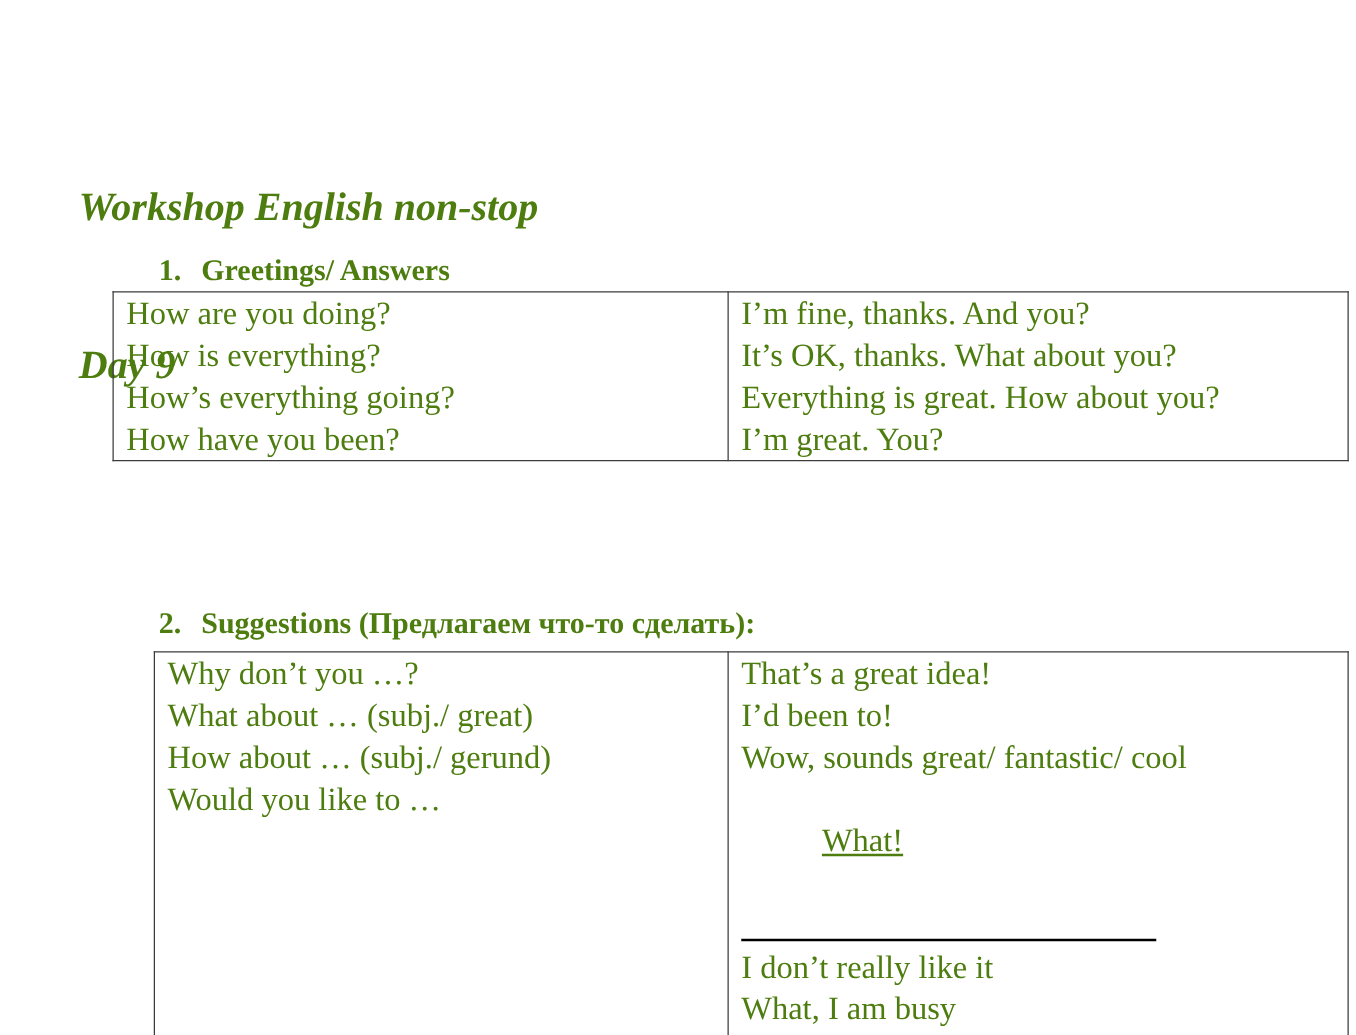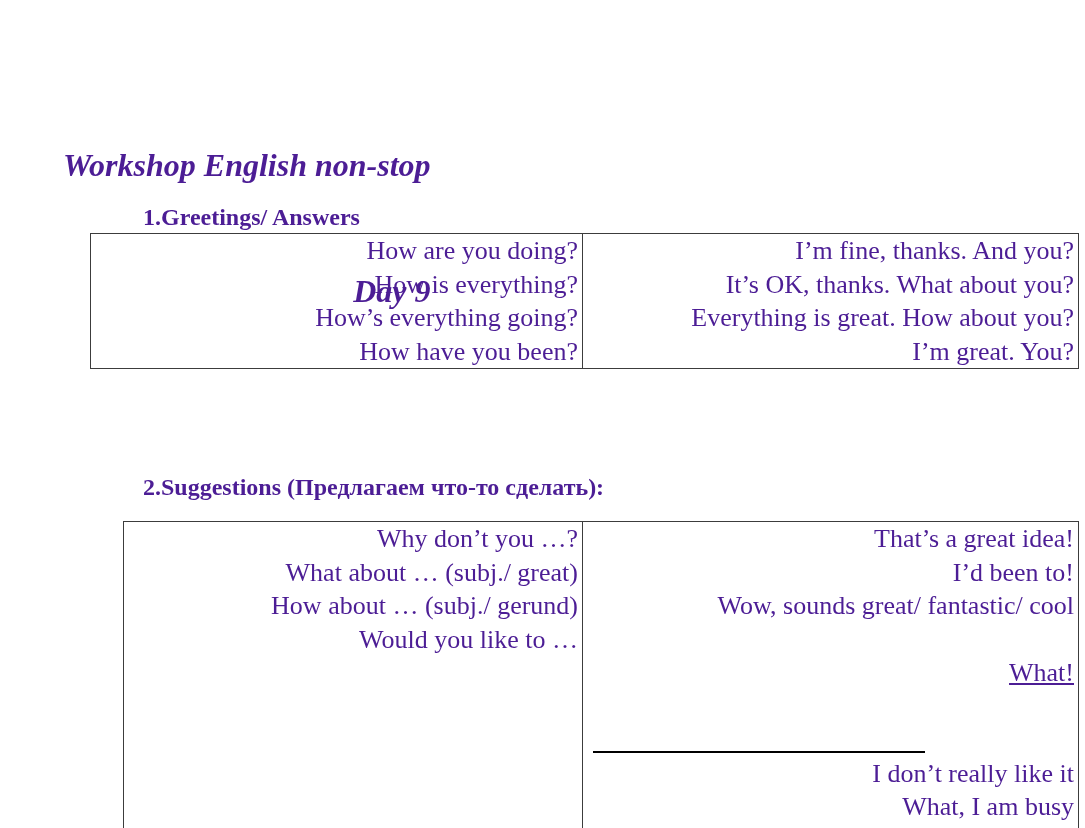--- a/index.html
+++ b/index.html
@@ -6,23 +6,22 @@
     margin: 0;
     padding: 0;
     background: #ffffff;
   }
   .page {
     position: relative;
     width: 1085px;
     height: 828px;
     background: #ffffff;
     font-family: "Liberation Serif", serif;
-    color: #4c1d95;
+    color: #4d7c0f;
     overflow: hidden;
-    text-align: right;
   }
 
   
   .doc-title {
     position: absolute;
     left: 63px;
     top: 60px;
     font-size: 32px;
     font-weight: bold;
     font-style: italic;
@@ -31,21 +30,21 @@
   }
 
   
   .heading {
     position: absolute;
     font-size: 24px;
     font-weight: bold;
     white-space: pre;
   }
   .heading-1 { left: 103px; top: 177px; }
-  .heading-2 { left: 103px; top: 447px; }
+  .heading-2 { left: 103px; top: 459px; }
   .heading .num {
     display: inline-block;
     min-width: 34px;
   }
 
   
   table.tbl {
     position: absolute;
     border-collapse: collapse;
     table-layout: fixed;

